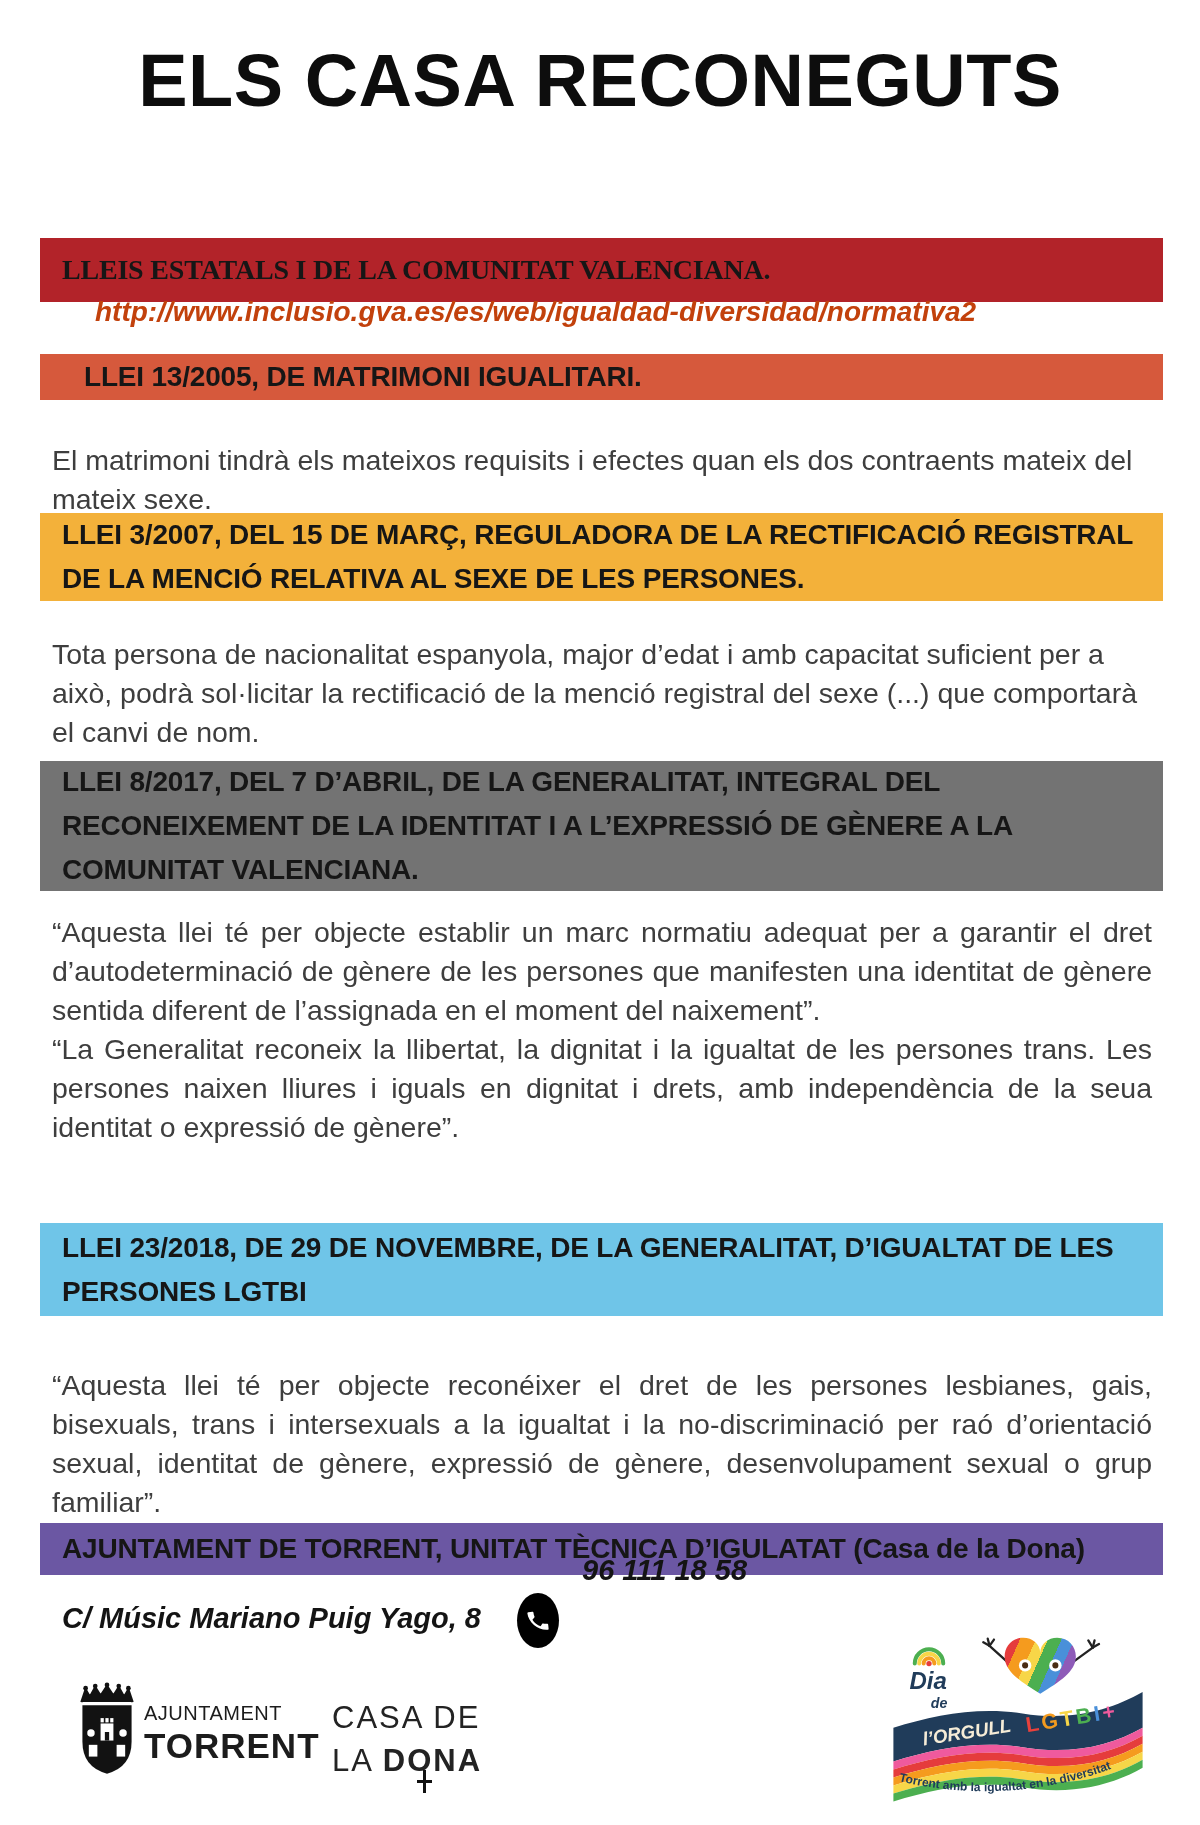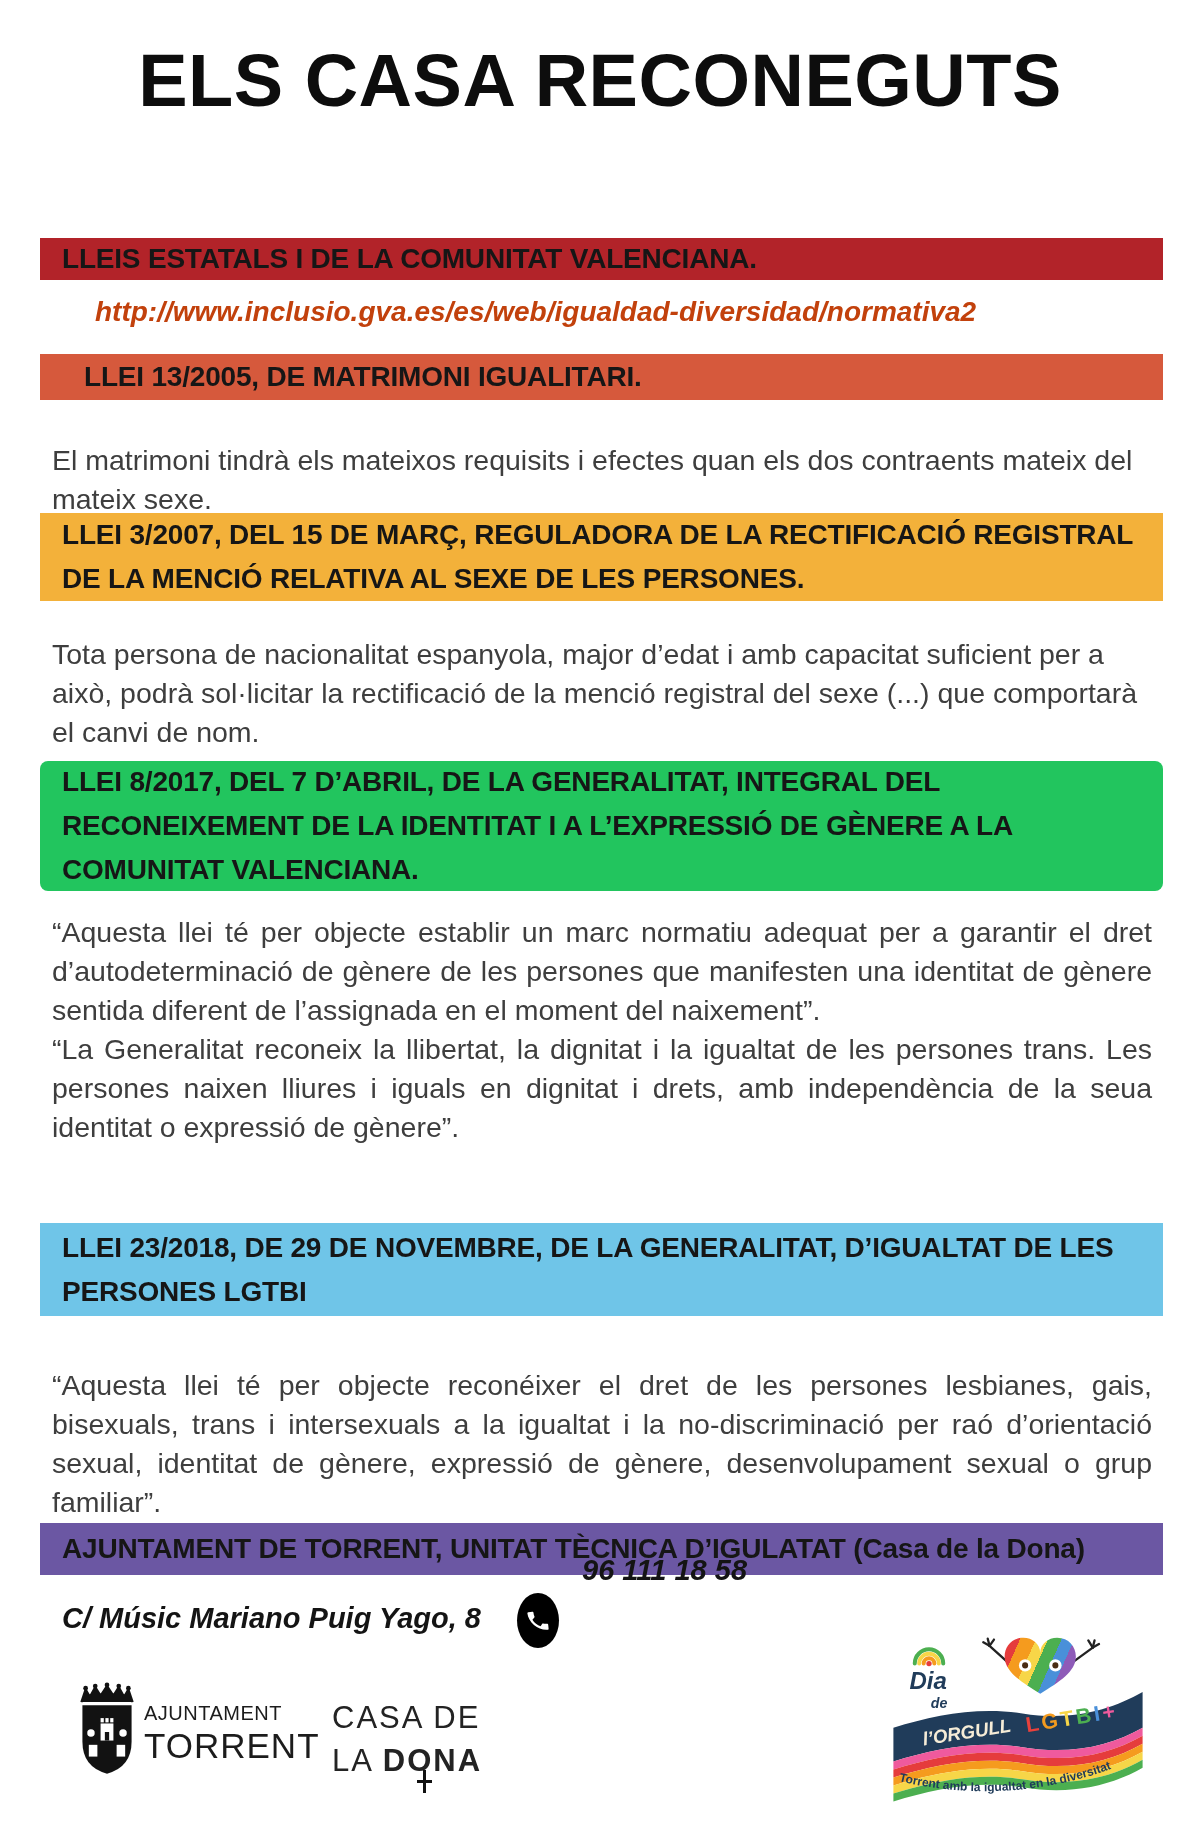--- a/index.html
+++ b/index.html
@@ -8,21 +8,21 @@
 
   
   .title{position:absolute;top:44px;left:0;width:100%;text-align:center;
          font-weight:800;color:#0d0d0d;font-size:74px;line-height:73px;letter-spacing:0.5px;}
   .title .tline{display:block;}
 
   
   .banner{position:absolute;left:40px;width:1123px;box-sizing:border-box;
           display:flex;align-items:center;padding:0 22px;
           color:#161616;font-weight:700;font-size:28px;line-height:44px;letter-spacing:-0.2px;}
-  #banner-estatals{top:238px;height:42px;}
+  #banner-estatals{top:238px;height:64px;font-family:Liberation Serif, serif;}
   #banner-llei13{top:354px;height:46px;}
   #banner-llei3{top:513px;height:88px;}
   #banner-llei8{top:761px;height:130px;}
   #banner-llei23{top:1223px;height:93px;}
   #banner-ajuntament{top:1523px;height:52px;}
 
   
   .url{position:absolute;top:296px;left:95px;font-size:28px;font-style:italic;
        font-weight:700;color:#c2410c;text-decoration:none;}
 
@@ -41,21 +41,21 @@
                border-radius:50%;display:flex;align-items:center;justify-content:center;}
   .phone-badge svg{width:26px;height:26px;transform:rotate(-6deg);}
   .contact-phone{position:absolute;left:582px;top:1554px;font-size:29px;
                  font-style:italic;font-weight:700;color:#141414;}
 
   
   .ajt-logo{position:absolute;left:76px;top:1682px;display:flex;align-items:flex-start;color:#1c1c1c;}
   .ajt-shield{width:62px;height:100px;}
   .ajt-text{margin-left:6px;margin-top:20px;}
   .ajt-line1{font-size:20px;letter-spacing:0.5px;font-weight:500;}
-  .ajt-line2{font-size:35px;font-weight:400;letter-spacing:1px;margin-top:1px;}
+  .ajt-line2{font-size:35px;font-weight:700;letter-spacing:1px;margin-top:1px;}
 
   
   .casa-logo{position:absolute;left:332px;top:1700px;color:#232323;}
   .casa-line1{font-size:31px;letter-spacing:2px;font-weight:400;}
   .casa-line2{font-size:31px;letter-spacing:2px;margin-top:7px;position:relative;font-weight:400;}
   .casa-line2 .bold{font-weight:700;}
   .fem-cross{position:absolute;left:84px;top:27px;width:17px;height:23px;}
   .fem-cross::before{content:"";position:absolute;left:7px;top:0;width:3px;height:23px;background:#111;}
   .fem-cross::after{content:"";position:absolute;left:1px;top:10px;width:15px;height:3px;background:#111;}
 
@@ -82,21 +82,21 @@
   </div>
 
   <p class="para" id="para-matrimoni">El matrimoni tindrà els mateixos requisits i efectes quan els dos contraents mateix del mateix sexe.</p>
 
   <div class="banner" id="banner-llei3" style="background: rgb(243, 177, 58);">
     <span>LLEI 3/2007, DEL 15 DE MARÇ, REGULADORA DE LA RECTIFICACIÓ REGISTRAL DE LA MENCIÓ RELATIVA AL SEXE DE LES PERSONES.</span>
   </div>
 
   <p class="para" id="para-rectificacio">Tota persona de nacionalitat espanyola, major d’edat i amb capacitat suficient per a això, podrà sol·licitar la rectificació de la menció registral del sexe (...) que comportarà el canvi de nom.</p>
 
-  <div class="banner" id="banner-llei8" style="background: #22c55e; border-radius: 8px;">
+  <div class="banner" id="banner-llei8" style="background: #737373;">
     <span>LLEI 8/2017, DEL 7 D’ABRIL, DE LA GENERALITAT, INTEGRAL DEL RECONEIXEMENT DE LA IDENTITAT I A L’EXPRESSIÓ DE GÈNERE A LA COMUNITAT VALENCIANA.</span>
   </div>
 
   <div class="para" id="para-identitat">
     <p>“Aquesta llei té per objecte establir un marc normatiu adequat per a garantir el dret d’autodeterminació de gènere de les persones que manifesten una identitat de gènere sentida diferent de l’assignada en el moment del naixement”.</p>
     <p>“La Generalitat reconeix la llibertat, la dignitat i la igualtat de les persones trans. Les persones naixen lliures i iguals en dignitat i drets, amb independència de la seua identitat o expressió de gènere”.</p>
   </div>
 
   <div class="banner" id="banner-llei23" style="background: rgb(111, 197, 232);">
     <span>LLEI 23/2018, DE 29 DE NOVEMBRE, DE LA GENERALITAT, D’IGUALTAT DE LES PERSONES LGTBI</span>

